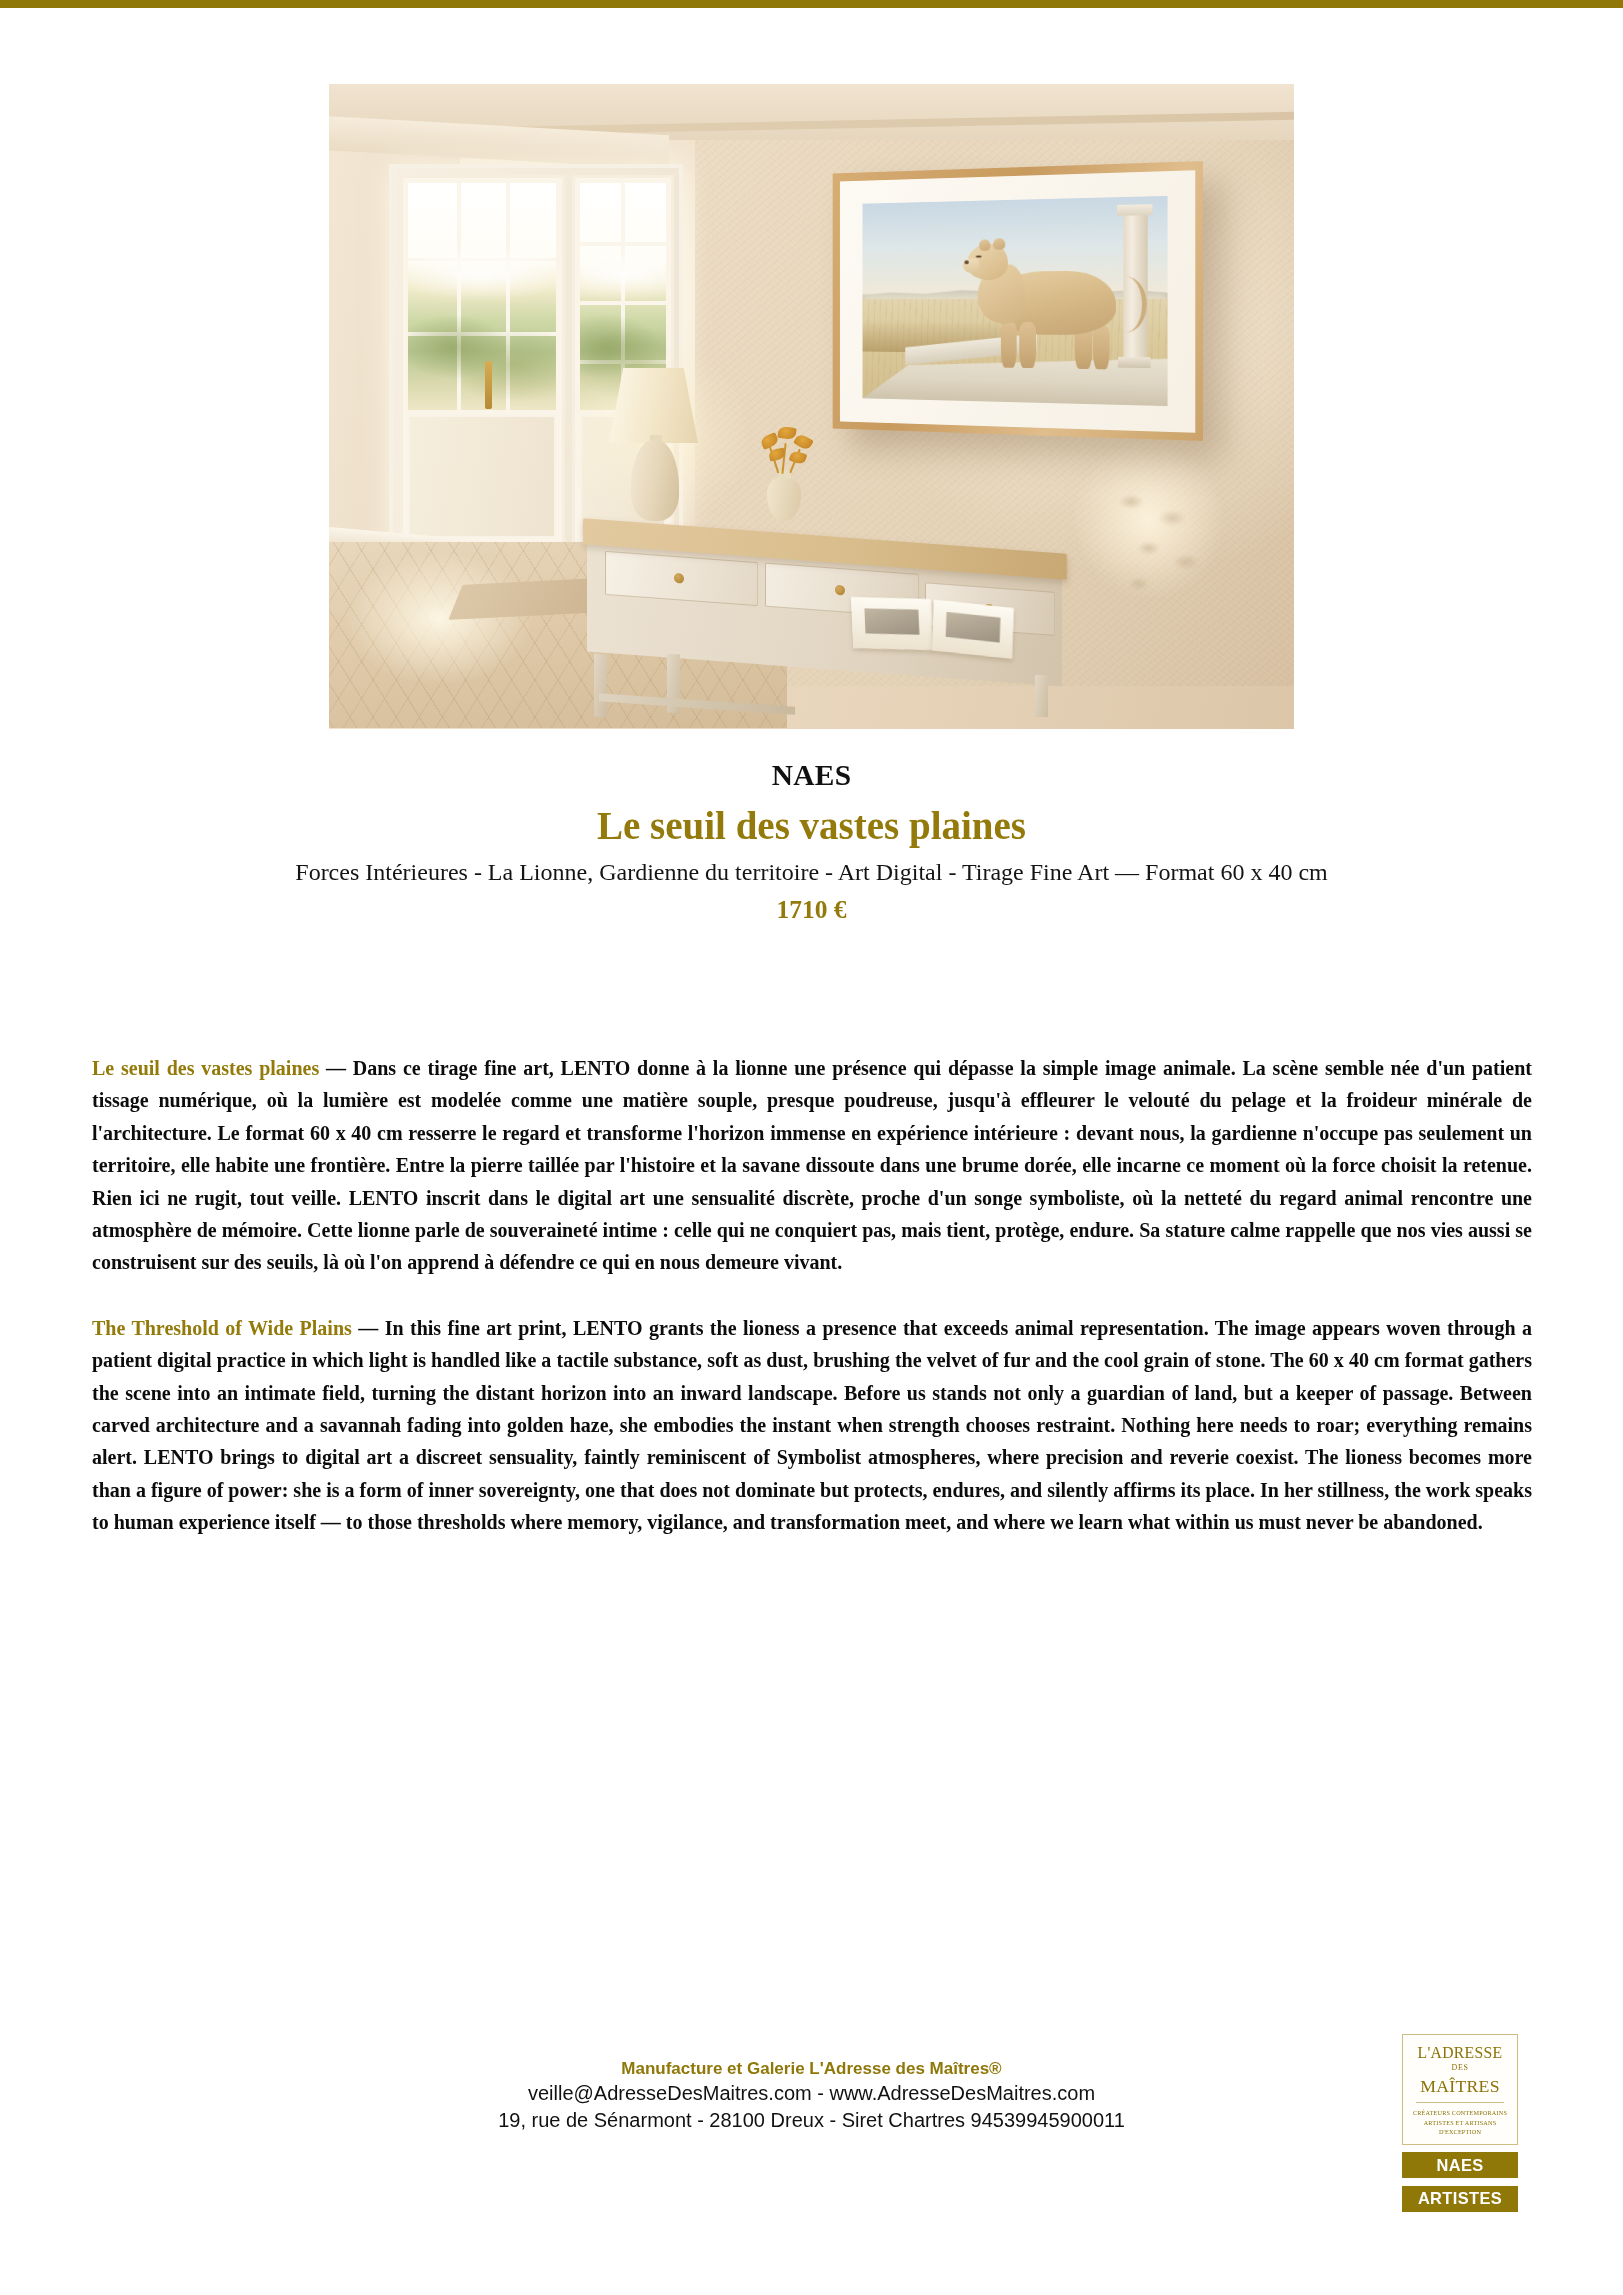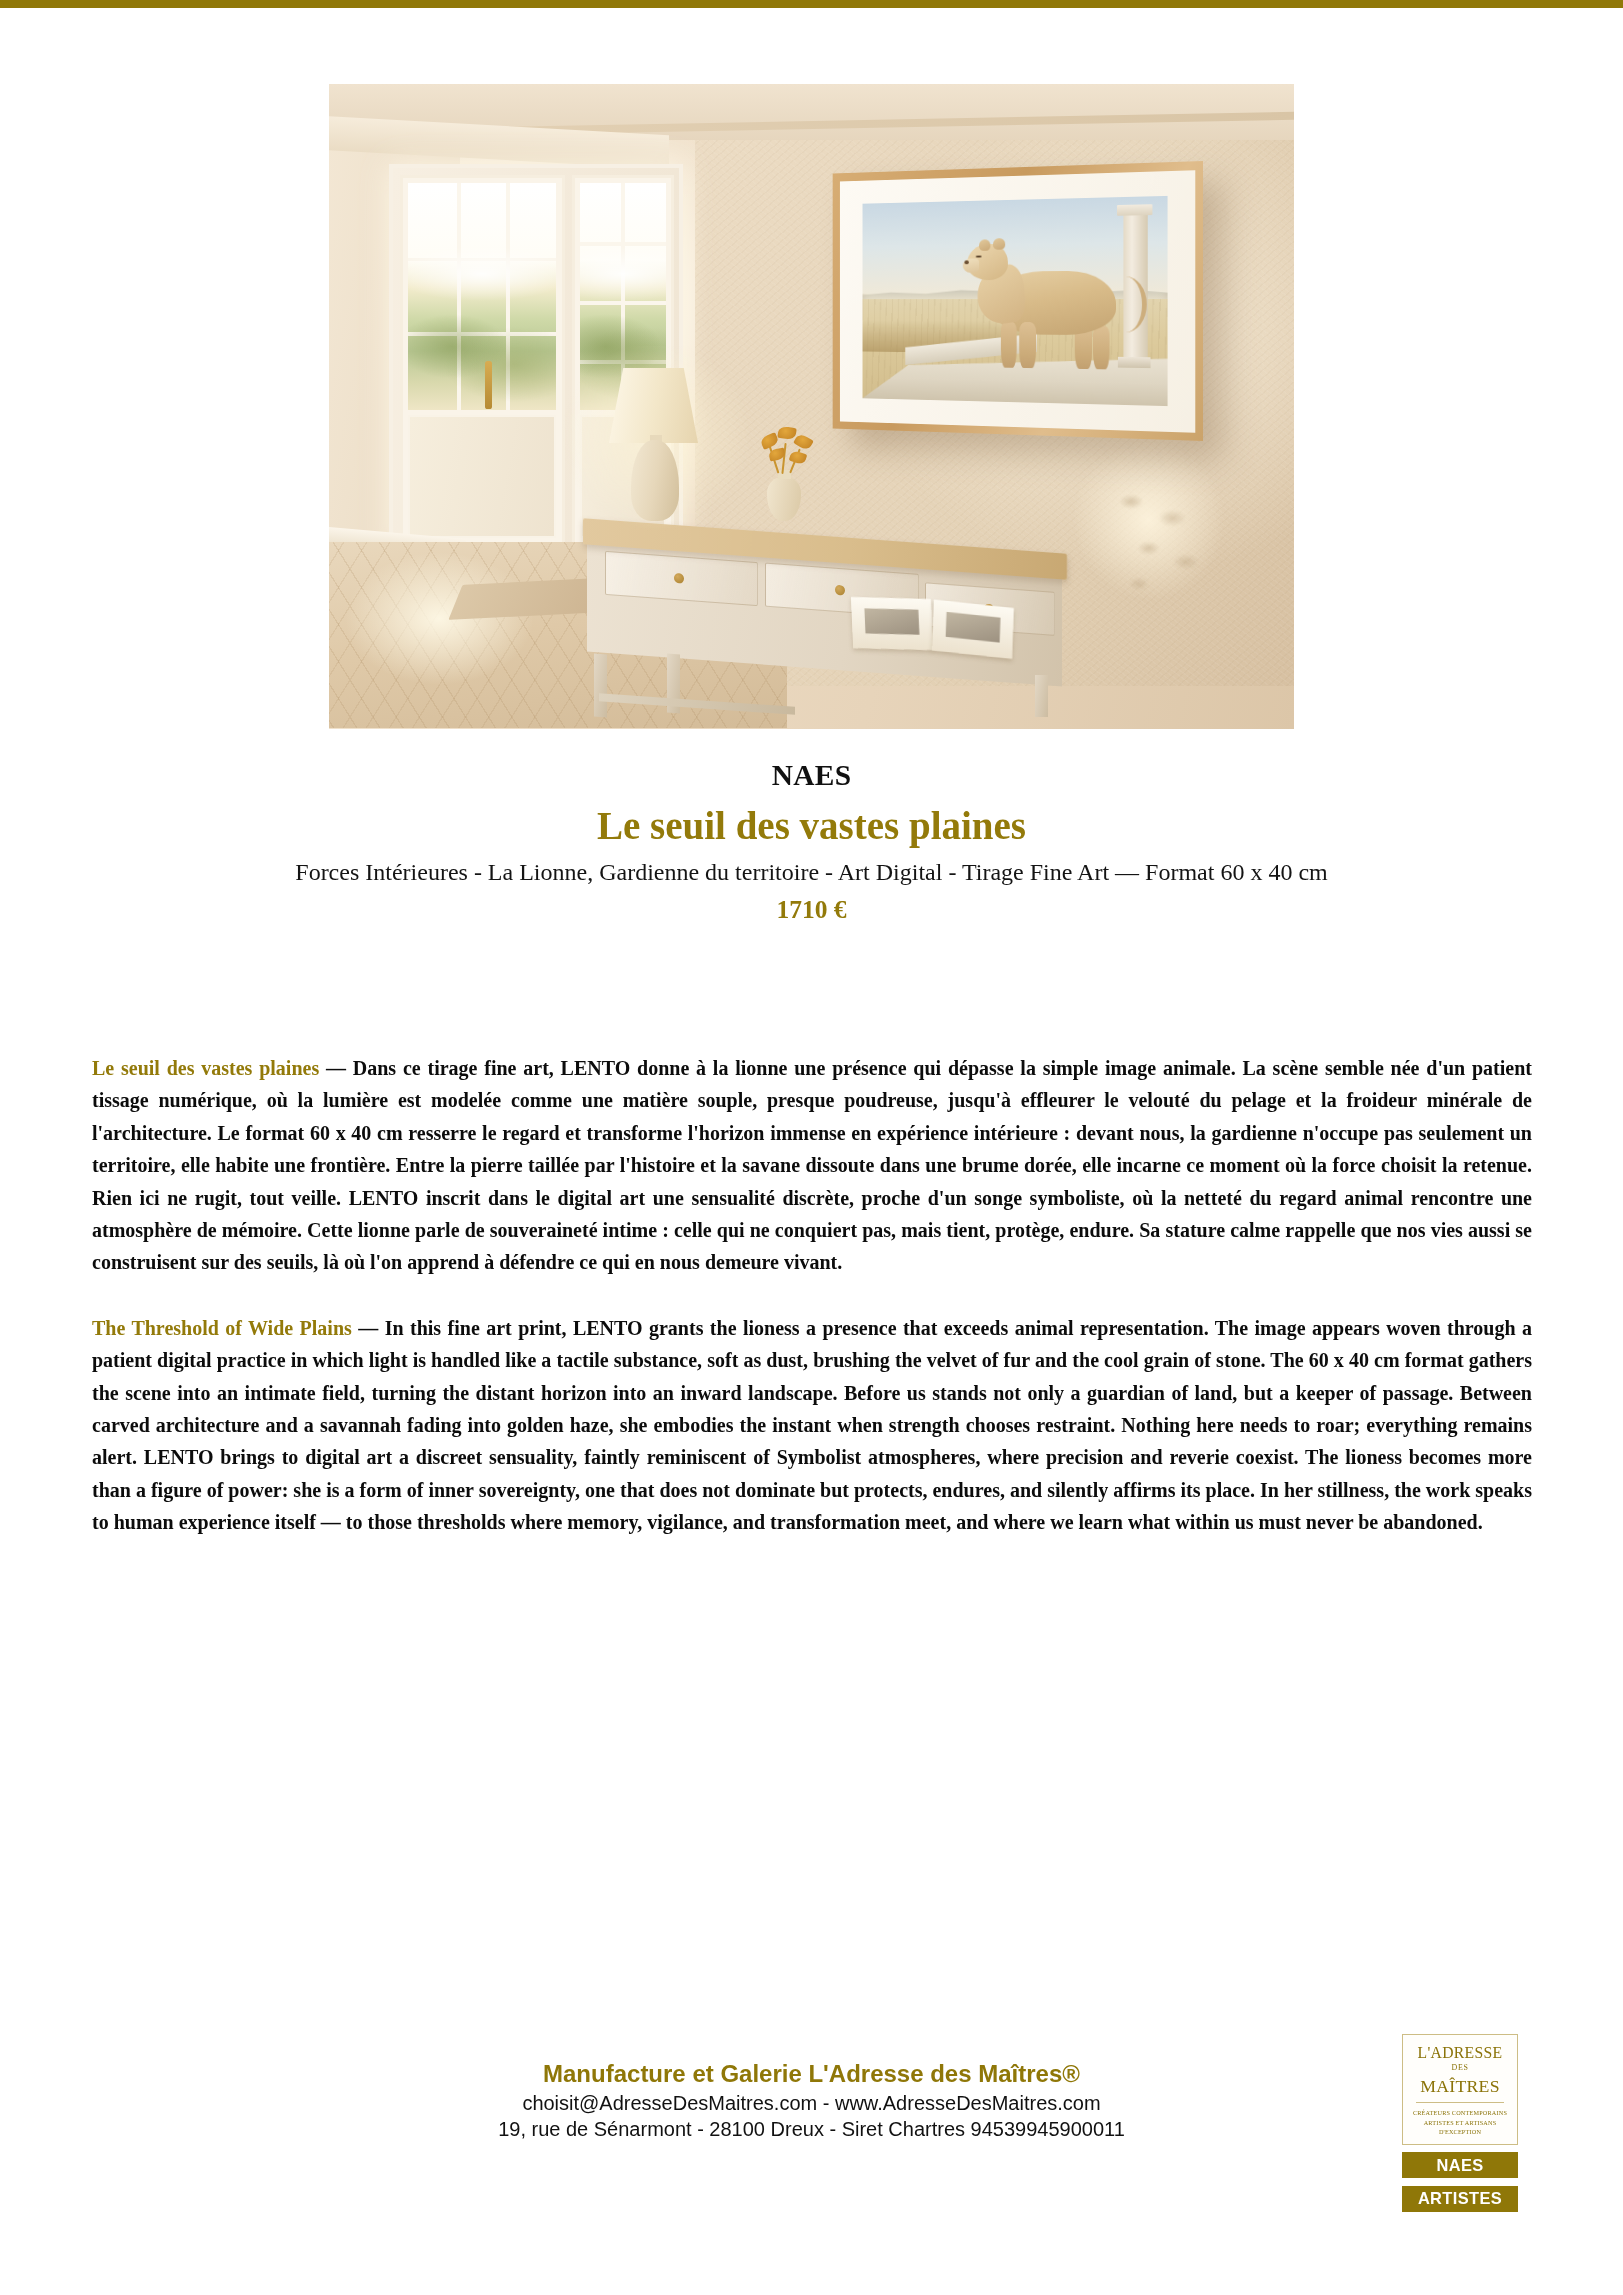--- a/index.html
+++ b/index.html
@@ -449,21 +449,21 @@
   
   .footer {
     position: absolute;
     left: 0;
     top: 2058px;
     width: 1623px;
     text-align: center;
     font-family: "Liberation Sans", "DejaVu Sans", sans-serif;
   }
   .f-gold-1 {
-    font-size: 24px; font-weight: 700; color: #8f7708; line-height: 1.32;
+    font-size: 17px; font-weight: 700; color: #8f7708; line-height: 1.32;
   }
   .f-dark {
     font-size: 20px; color: #111111; line-height: 1.34;
   }
   .f-gold-2 {
     font-size: 22px; font-weight: 700; color: #8f7708; line-height: 1.34;
   }
 
   
   .logo-block {
@@ -635,21 +635,21 @@
   <div class="price">1710 €</div>
 </div>
 
 <div class="body-copy">
   <p class="para"><span class="lead">Le seuil des vastes plaines</span><span> — Dans ce tirage fine art, LENTO donne à la lionne une présence qui dépasse la simple image animale. La scène semble née d'un patient tissage numérique, où la lumière est modelée comme une matière souple, presque poudreuse, jusqu'à effleurer le velouté du pelage et la froideur minérale de l'architecture. Le format 60 x 40 cm resserre le regard et transforme l'horizon immense en expérience intérieure : devant nous, la gardienne n'occupe pas seulement un territoire, elle habite une frontière. Entre la pierre taillée par l'histoire et la savane dissoute dans une brume dorée, elle incarne ce moment où la force choisit la retenue. Rien ici ne rugit, tout veille. LENTO inscrit dans le digital art une sensualité discrète, proche d'un songe symboliste, où la netteté du regard animal rencontre une atmosphère de mémoire. Cette lionne parle de souveraineté intime : celle qui ne conquiert pas, mais tient, protège, endure. Sa stature calme rappelle que nos vies aussi se construisent sur des seuils, là où l'on apprend à défendre ce qui en nous demeure vivant.</span></p>
   <p class="para"><span class="lead">The Threshold of Wide Plains</span><span> — In this fine art print, LENTO grants the lioness a presence that exceeds animal representation. The image appears woven through a patient digital practice in which light is handled like a tactile substance, soft as dust, brushing the velvet of fur and the cool grain of stone. The 60 x 40 cm format gathers the scene into an intimate field, turning the distant horizon into an inward landscape. Before us stands not only a guardian of land, but a keeper of passage. Between carved architecture and a savannah fading into golden haze, she embodies the instant when strength chooses restraint. Nothing here needs to roar; everything remains alert. LENTO brings to digital art a discreet sensuality, faintly reminiscent of Symbolist atmospheres, where precision and reverie coexist. The lioness becomes more than a figure of power: she is a form of inner sovereignty, one that does not dominate but protects, endures, and silently affirms its place. In her stillness, the work speaks to human experience itself — to those thresholds where memory, vigilance, and transformation meet, and where we learn what within us must never be abandoned.</span></p>
 </div>
 
 <div class="footer">
   <div class="f-gold-1">Manufacture et Galerie L'Adresse des Maîtres®</div>
-  <div class="f-dark">choisit@AdresseDesMaitres.com - www.AdresseDesMaitres.com</div>
+  <div class="f-dark">veille@AdresseDesMaitres.com - www.AdresseDesMaitres.com</div>
   <div class="f-dark">19, rue de Sénarmont - 28100 Dreux - Siret Chartres 94539945900011</div>
 </div>
 
 <div class="logo-block">
   <div class="logo-card">
     <div class="logo-l1">L'ADRESSE</div>
     <div class="logo-l2">DES</div>
     <div class="logo-l3">MAÎTRES</div>
     <div class="logo-rule"></div>
     <div class="logo-sm">CRÉATEURS CONTEMPORAINS</div>

